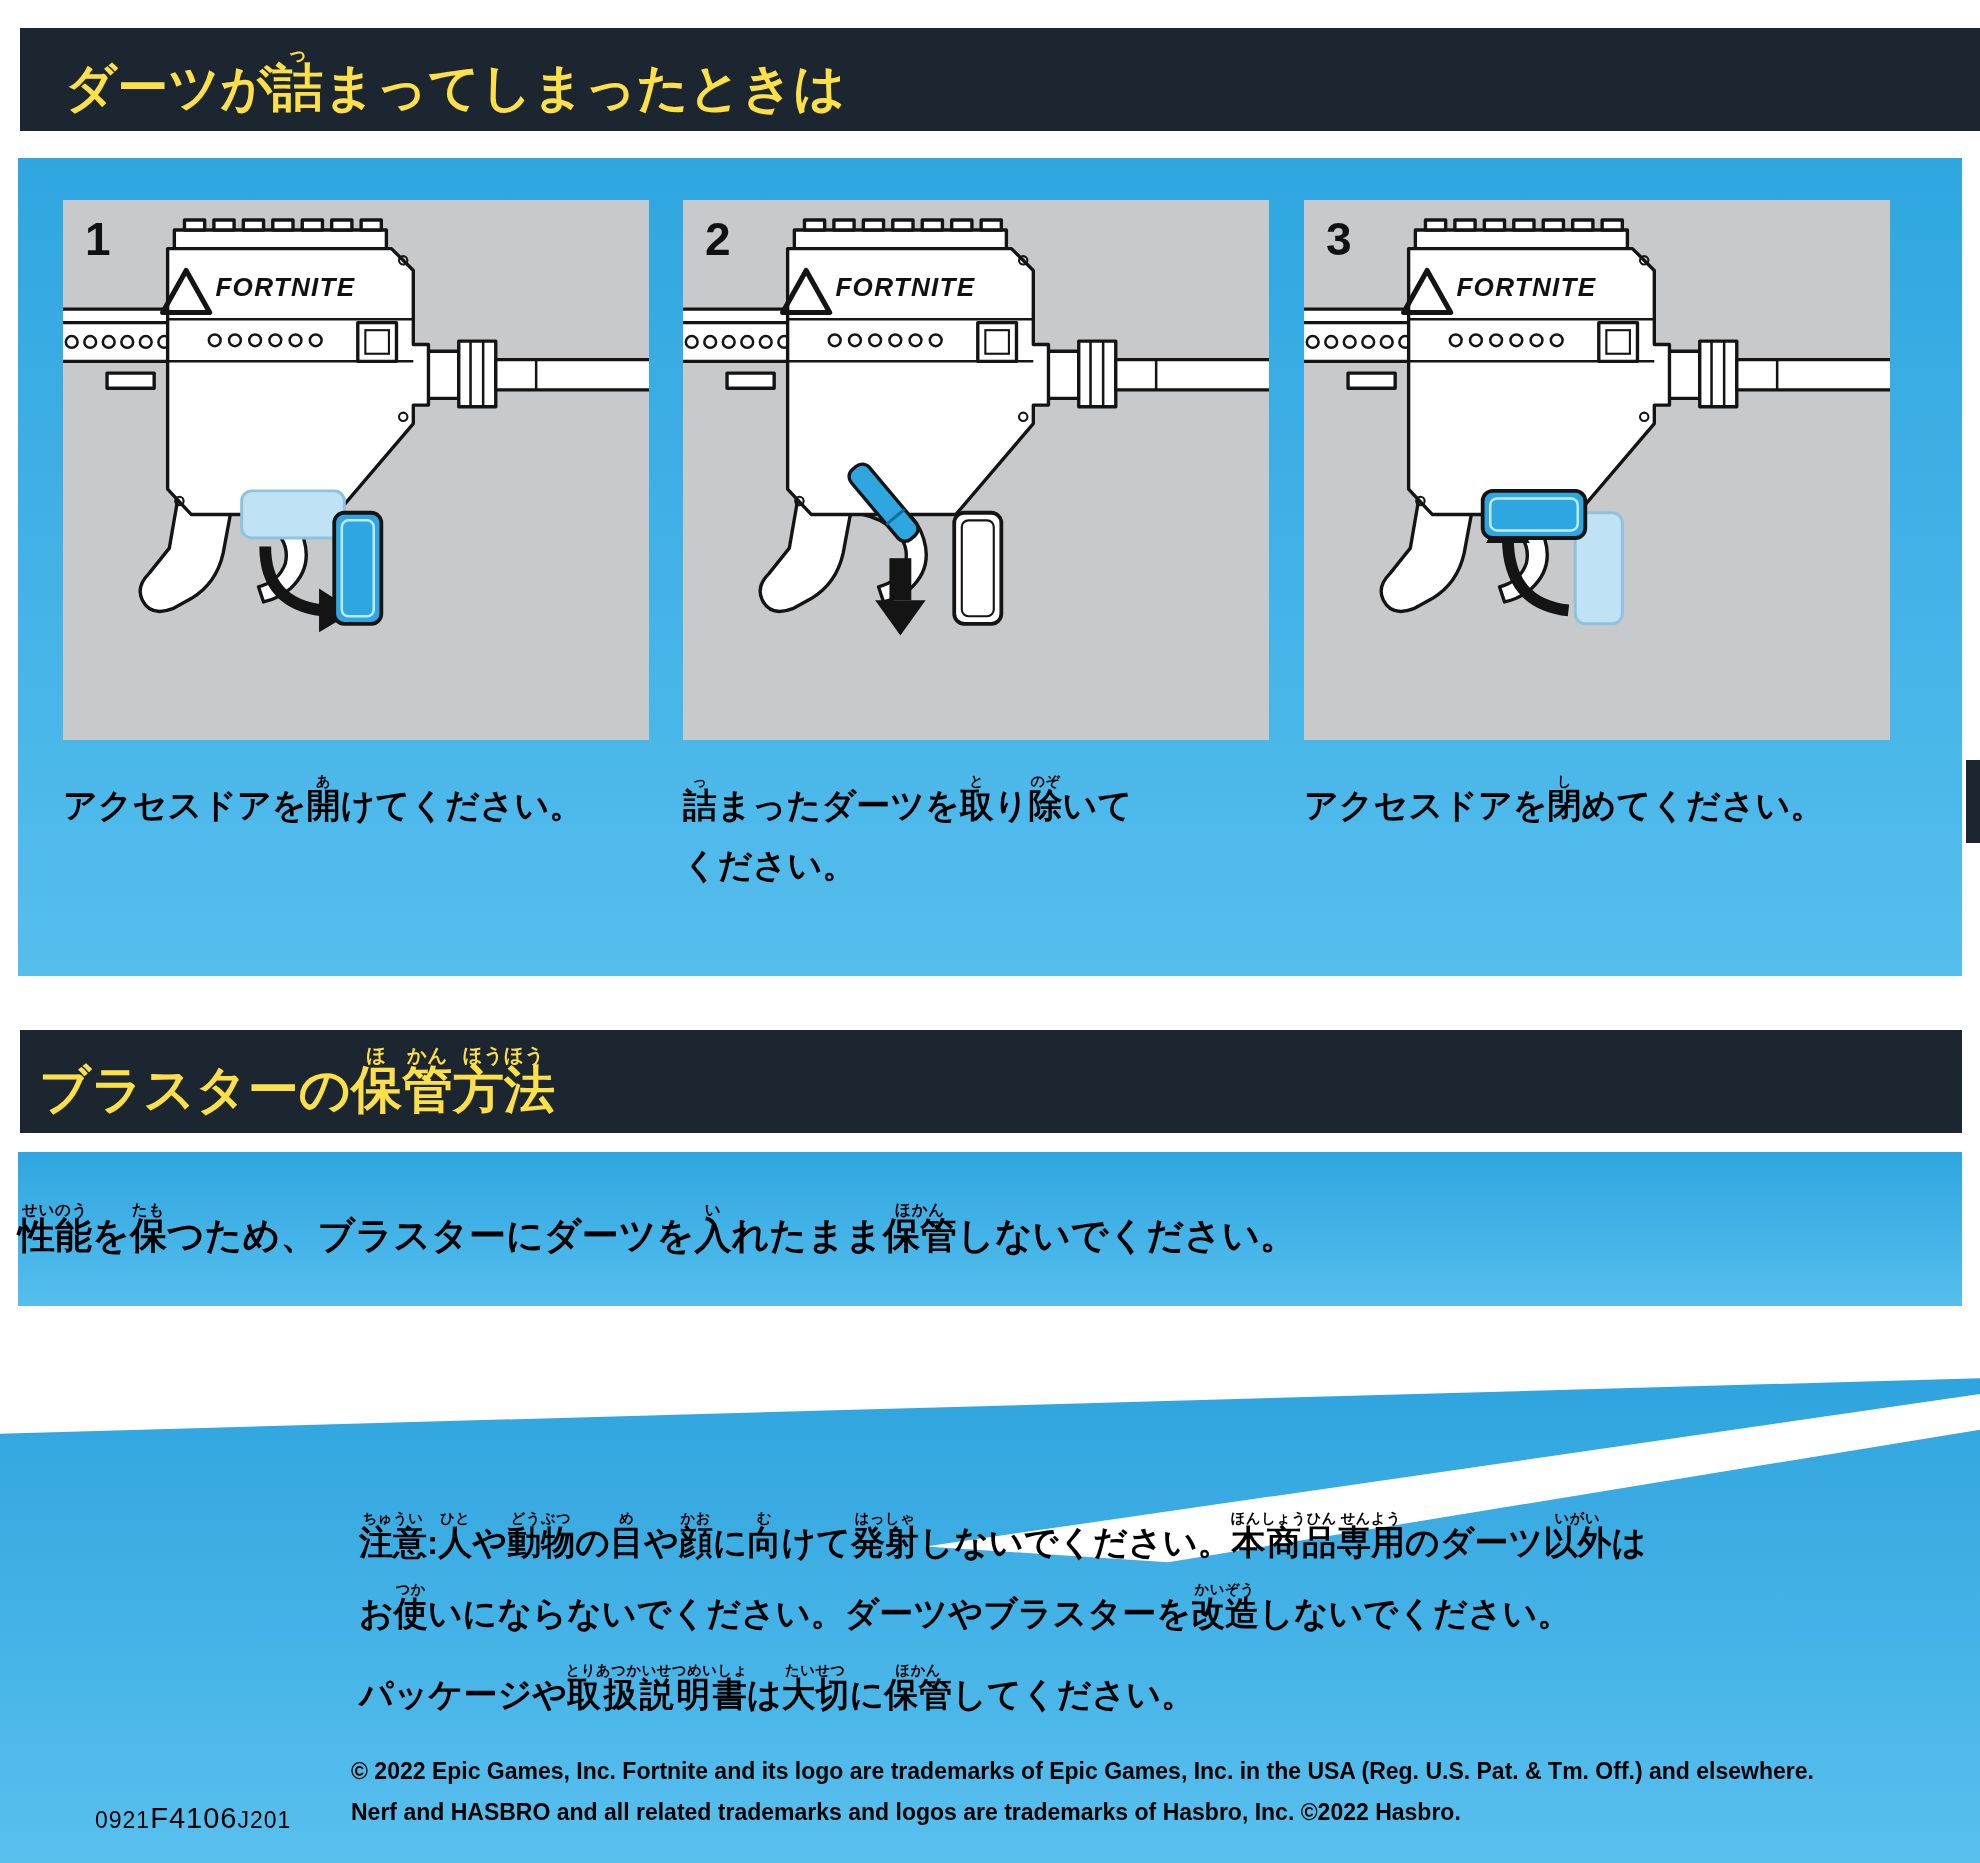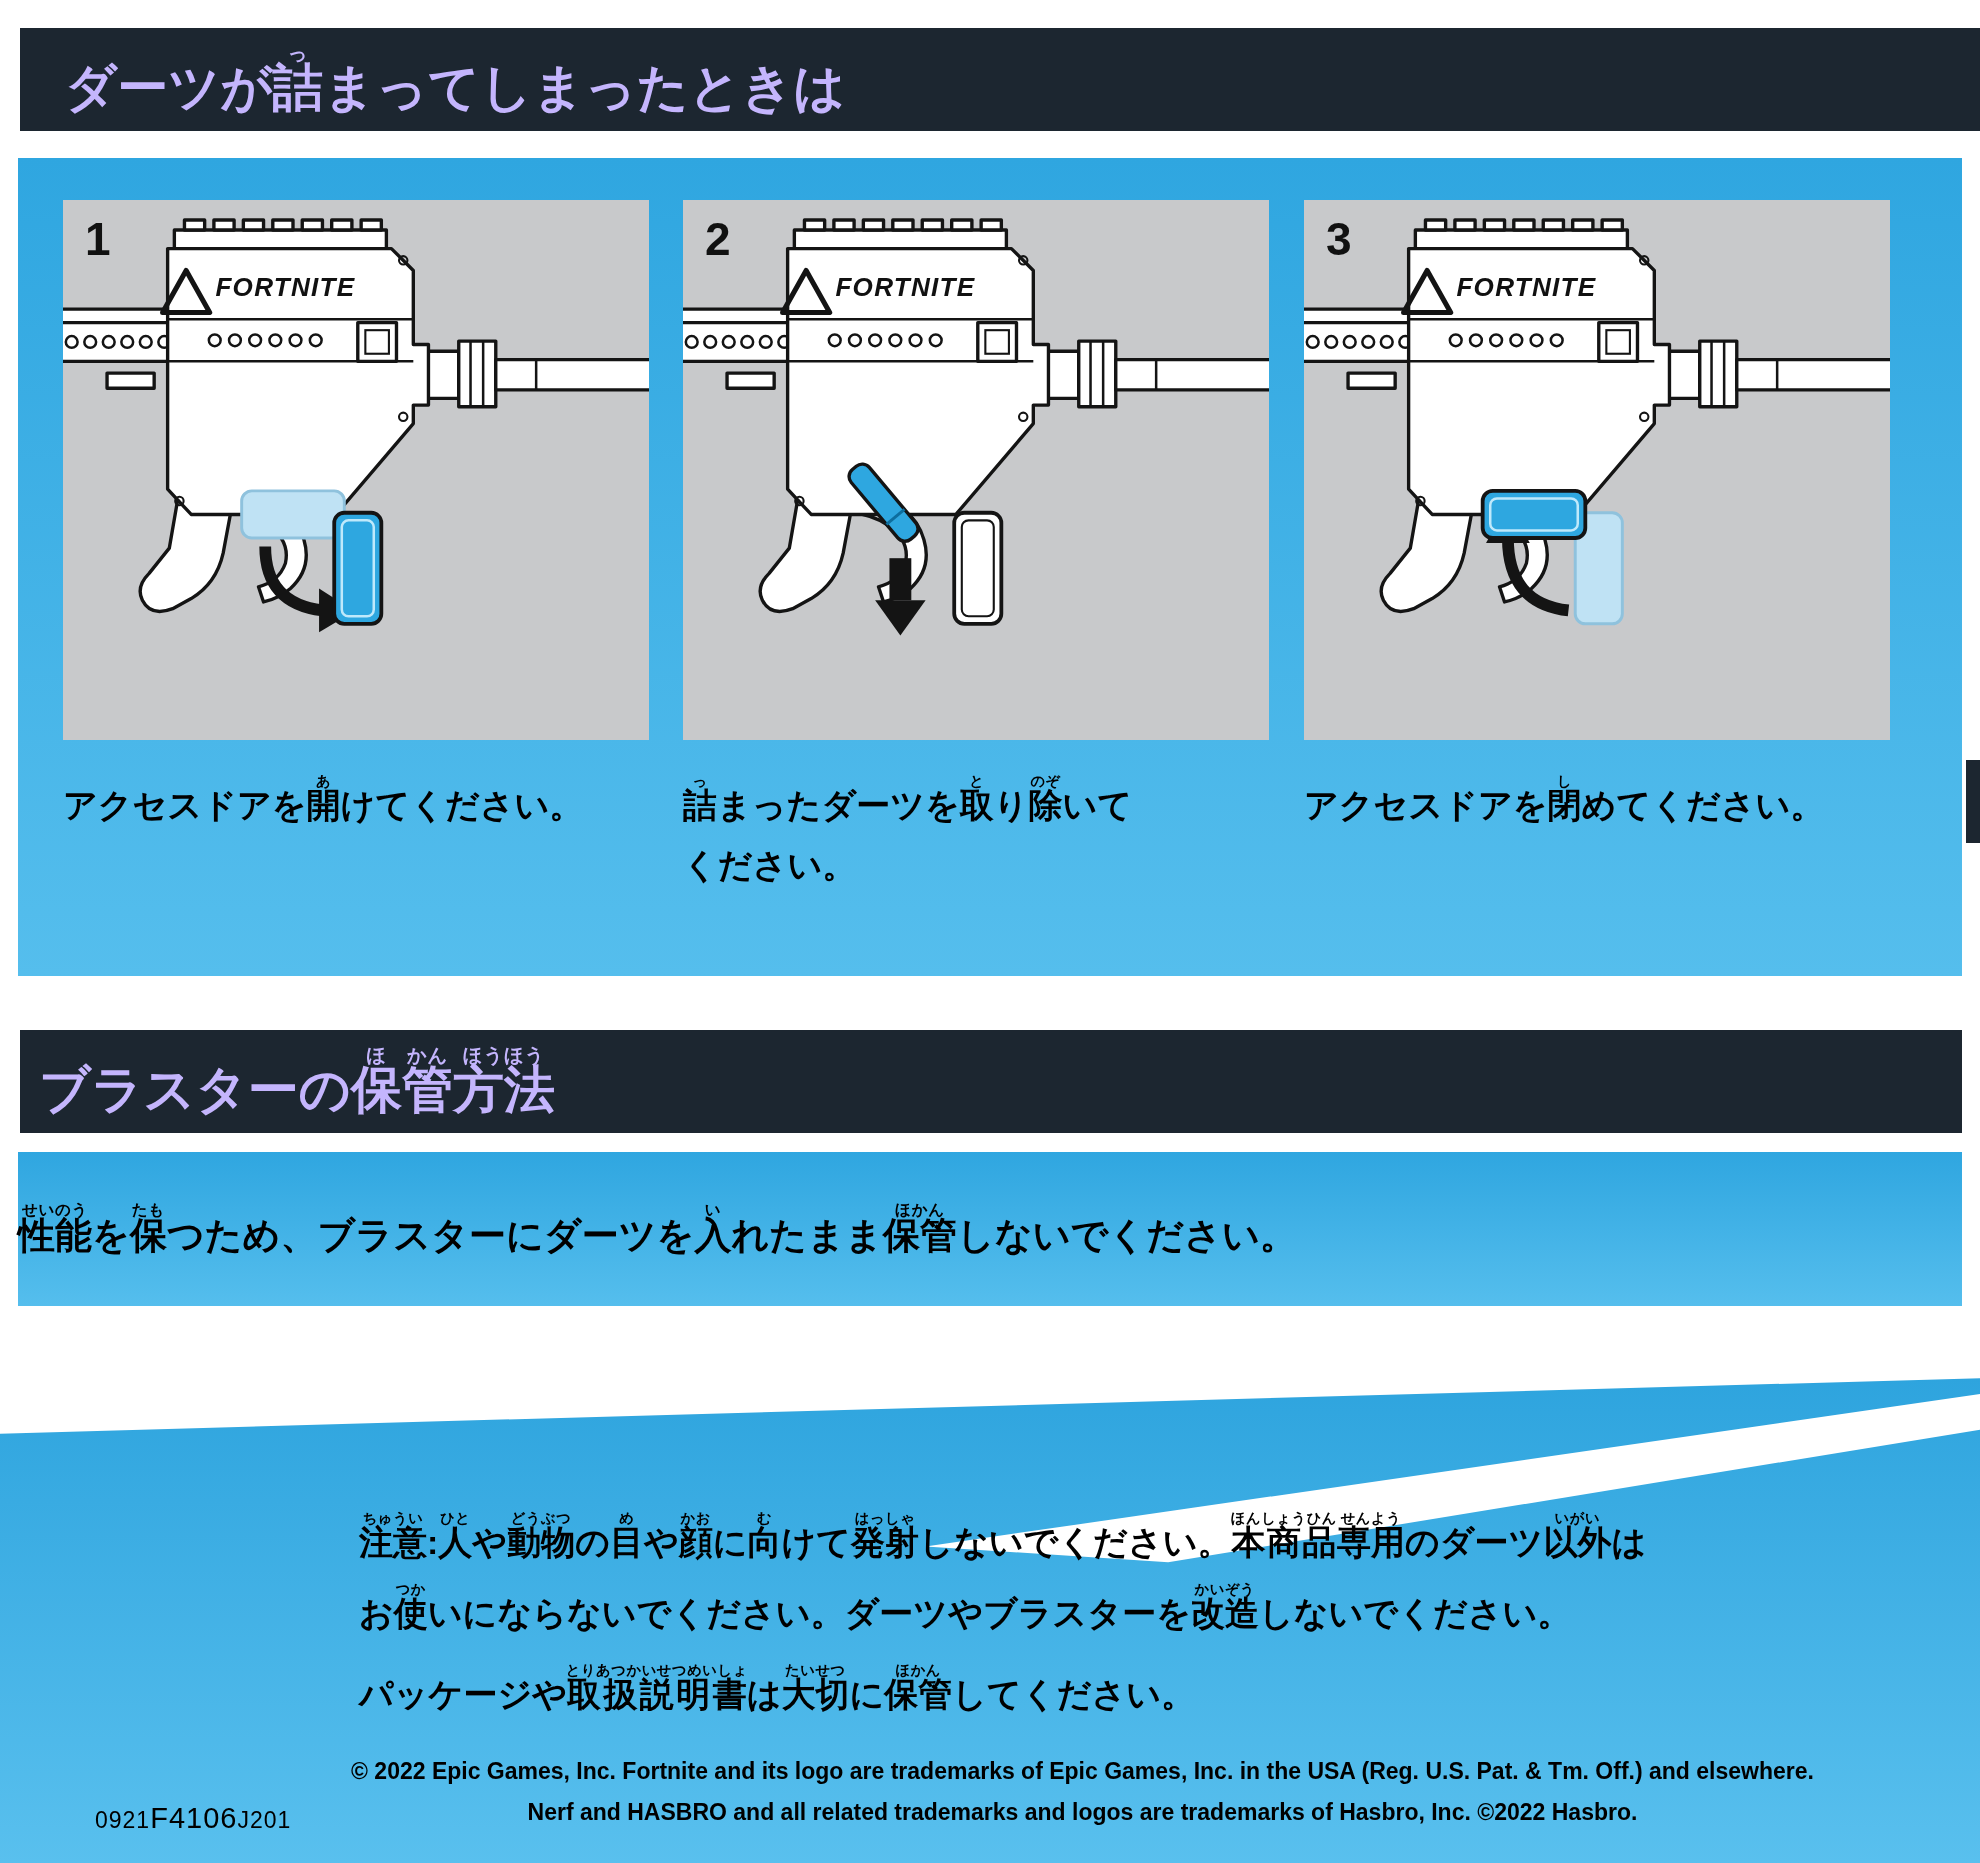--- a/index.html
+++ b/index.html
@@ -14,21 +14,21 @@
   
   ruby { ruby-position:over; }
   rt { font-size:0.42em; font-weight:bold; text-align:center; letter-spacing:0.04em; }
 
   
   .bar {
     position:absolute;
     background:var(--header_dark);
     display:flex; align-items:center;
     padding-left:45px;
-    color:#c4b5fd;
+    color:#fde047;
   }
   .bar-title { font-size:51px; font-weight:bold; line-height:1.05; }
   .bar-title rt { font-size:0.38em; }
   .bar1 { left:20px; right:0; top:28px; height:103px; }
   .bar2 { left:20px; right:18px; top:1030px; height:103px;padding-left:19px; }
 
   
   .jam-box {
     position:absolute; left:18px; right:18px; top:158px; height:818px;
     background:linear-gradient(to bottom, #2FA6E0 0%, #55BEED 100%);
@@ -57,21 +57,21 @@
     display:flex; align-items:center; 
   }
   .store-text { font-size:37px; font-weight:bold; white-space:nowrap; line-height:1.1; }
 
   
   .bottom { position:absolute; left:0; right:0; top:1307px; height:556px; }
   .bottom-bg { position:absolute; inset:0; width:100%; height:100%; }
   .warn { position:absolute; left:351px; top:204px; font-size:34px; font-weight:bold;margin-left:8px; }
   .warn-line { white-space:nowrap; margin-bottom:14px; line-height:1.5; }
   .warn-line3 { margin-top:24px; }
-  .legal { position:absolute; left:351px; top:444px; font-size:23px; font-weight:bold; line-height:1.78; white-space:nowrap;text-align:center; }
+  .legal { position:absolute; left:351px; top:444px; font-size:23px; font-weight:bold; line-height:1.78; white-space:nowrap; }
   .code { position:absolute; left:95px; top:495px; display:flex; align-items:baseline; font-weight:normal; letter-spacing:1px; }
   .code .sm { font-size:23px; } .code .lg { font-size:29px; }
 
   
   .wh  { fill:#fff; stroke:var(--ink); stroke-width:4; stroke-linejoin:round; }
   .ln  { fill:none; stroke:var(--ink); }
   .logo { font-family:"Liberation Sans","DejaVu Sans",sans-serif; font-weight:bold; font-style:italic;
           font-size:31px; letter-spacing:1.5px; fill:#111; stroke:none; }
   .door-solid { fill:var(--door_cyan); stroke:var(--ink); stroke-width:4.5; }
   .door-open  { fill:#fff; stroke:var(--ink); stroke-width:4.5; }

